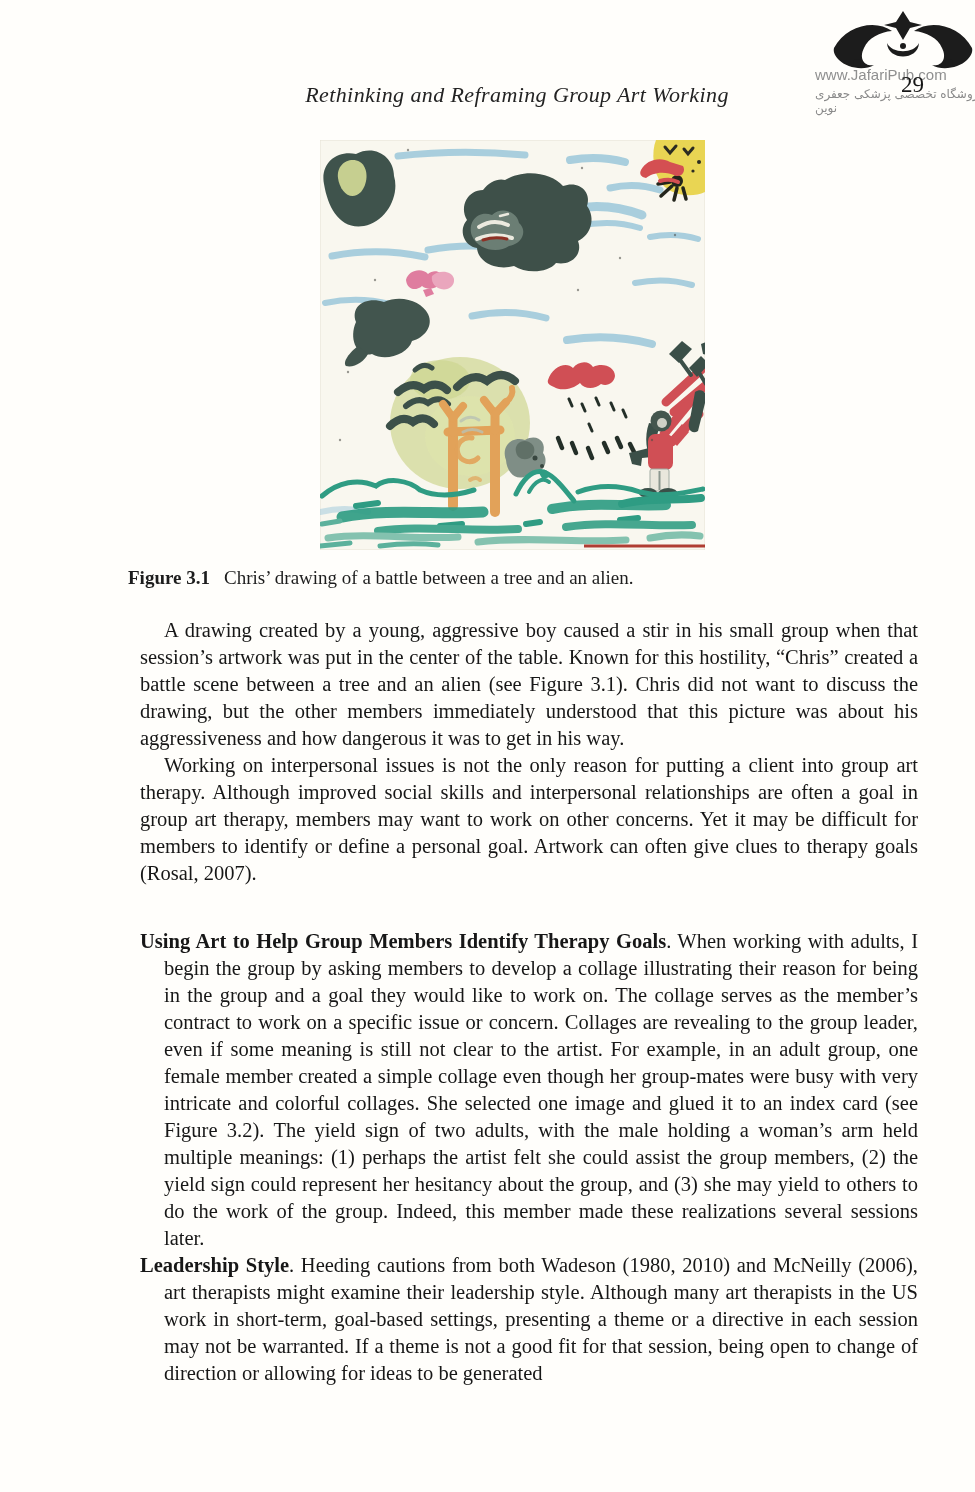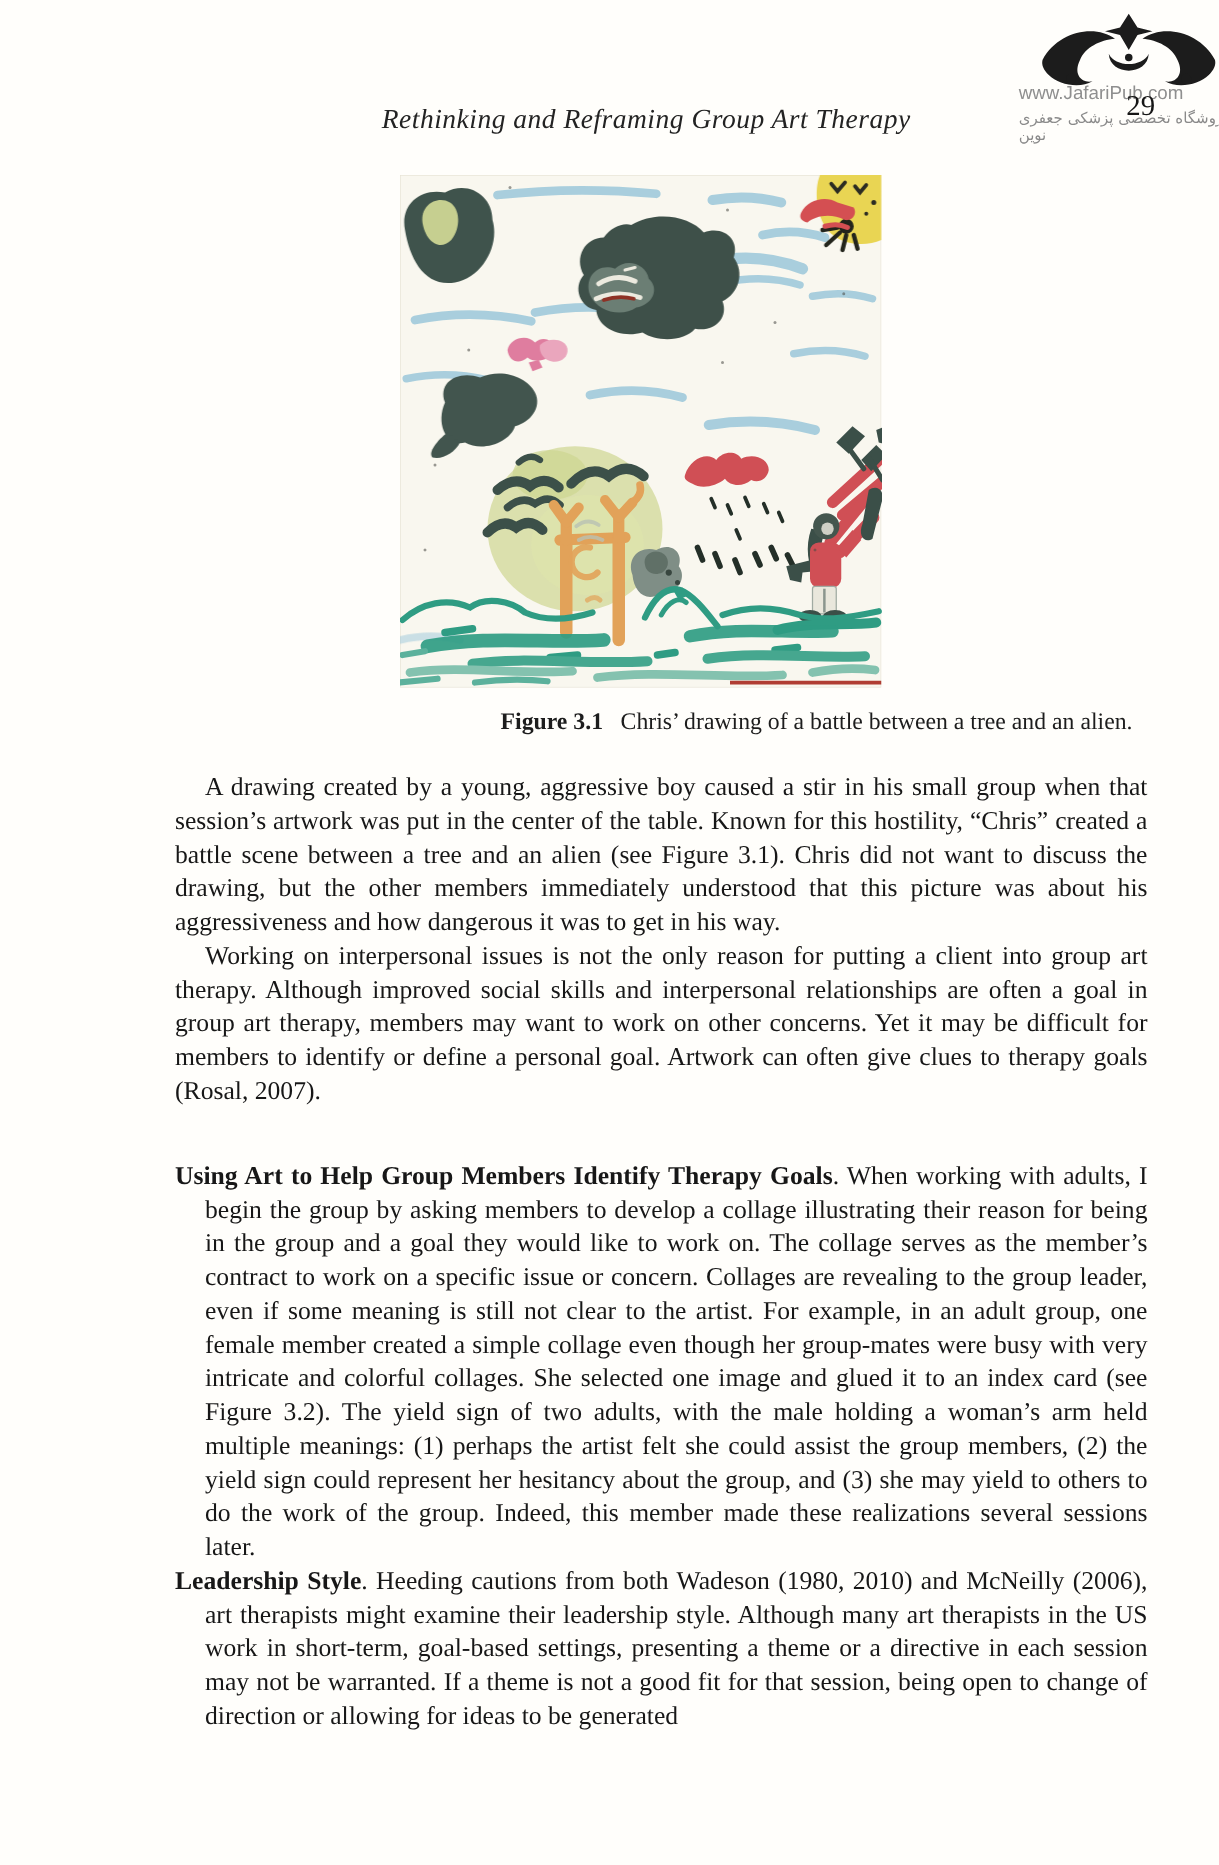--- a/index.html
+++ b/index.html
@@ -11,38 +11,38 @@
 
   .corner{position:absolute;left:815px;top:10px;width:176px;text-align:left;}
   .logo-svg{display:block;margin:0 auto;}
   .wm-url{font-family:"Liberation Sans",sans-serif;font-size:15px;color:#8f8f8f;margin-top:-6px;}
   .wm-fa{font-family:"DejaVu Sans",sans-serif;font-size:12px;color:#8a8a8a;direction:rtl;margin-top:4px;}
   .page-number{position:absolute;left:86px;top:62px;font-size:23px;color:#161616;z-index:2;}
 
   .figure-wrap{position:absolute;left:320px;top:140px;width:385px;height:410px;}
   .figure-wrap svg{display:block;}
 
-  .caption{position:absolute;left:128px;top:567px;width:778px;text-align:right;
+  .caption{position:absolute;left:128px;top:567px;width:778px;text-align:left;
         font-size:19px;color:#1d1d1d;}
   .cap-label{font-weight:bold;margin-right:14px;}
 
   .text-block{position:absolute;left:140px;top:617px;width:778px;
         font-size:20.5px;line-height:27px;text-align:justify;color:#171717;}
   .text-block p{margin:0;padding:0;}
   p.indent{text-indent:24px;}
   p.hanging{padding-left:24px;text-indent:-24px;}
   p.gap-before{margin-top:41px;}
   .runin{font-weight:bold;}
 </style>
 </head>
 <body>
 
 <div class="page">
 
-  <div class="running-head">Rethinking and Reframing Group Art Therapy</div>
+  <div class="running-head">Rethinking and Reframing Group Art Working</div>
 
   <div class="corner">
     <svg class="logo-svg" width="150" height="62" viewBox="0 0 150 62" aria-hidden="true">
       <g fill="#1c1c1c">
         <path d="M75,1 L82,12 L94,15 L82,18 L75,30 L68,18 L56,15 L68,12 Z"></path>
         <path d="M6,38 C18,15 48,9 64,21 C52,22 40,28 36,38 C30,50 38,57 46,55 C36,61 19,58 11,50 C7,46 5,42 6,38 Z"></path>
         <path d="M144,38 C132,15 102,9 86,21 C98,22 110,28 114,38 C120,50 112,57 104,55 C114,61 131,58 139,50 C143,46 145,42 144,38 Z"></path>
         <path d="M59,33 C64,44 86,44 91,33 C90,51 60,51 59,33 Z"></path>
         <circle cx="29" cy="53" r="4"></circle>
         <circle cx="121" cy="53" r="4"></circle>

